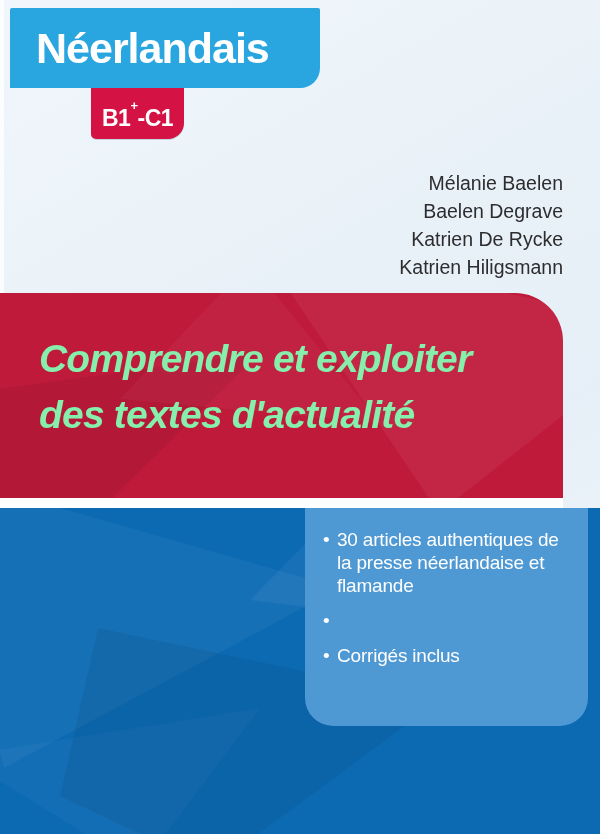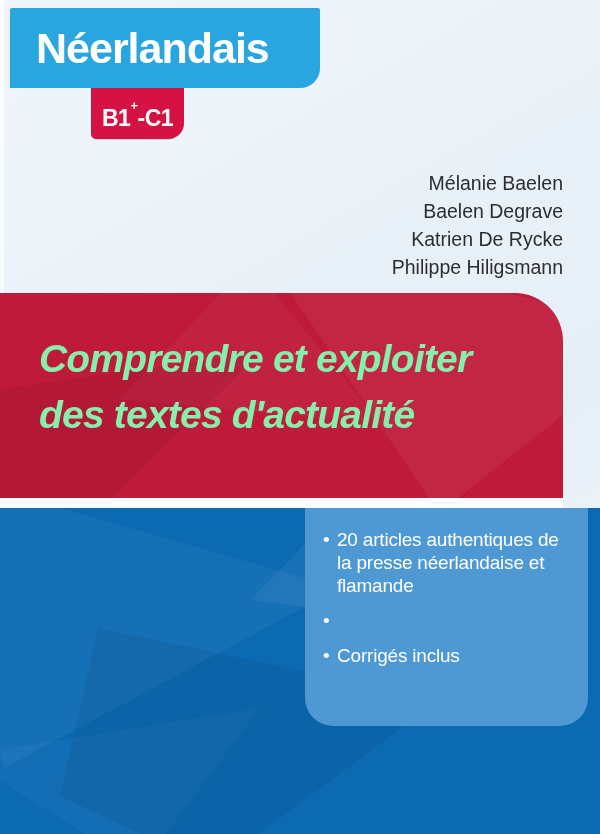--- a/index.html
+++ b/index.html
@@ -128,21 +128,21 @@
   </div>
 
   <div class="level-badge">
     <span>B1</span><sup>+</sup><span>-C1</span>
   </div>
 
   <div class="authors">
     <div>Mélanie Baelen</div>
     <div>Baelen Degrave</div>
     <div>Katrien De Rycke</div>
-    <div>Philippe Hiligsmann</div>
+    <div>Katrien Hiligsmann</div>
   </div>
 
   <div class="title-banner">
     <i class="tri t1"></i>
     <i class="tri t2"></i>
     <i class="tri t3"></i>
     <h1 class="title-text">Comprendre et exploiter
 des textes d'actualité</h1>
   </div>
 
@@ -150,21 +150,21 @@
 
   <div class="info-section">
     <i class="tri t1"></i>
     <i class="tri t2"></i>
     <i class="tri t3"></i>
     <i class="tri t4"></i>
 
     <div class="highlights-panel">
       <div class="bullet-item">
         <span class="bullet-dot">•</span>
-        <span class="bullet-text">20 articles authentiques de
+        <span class="bullet-text">30 articles authentiques de
 la presse néerlandaise et
 flamande</span>
       </div>
       <div class="bullet-item">
         <span class="bullet-dot">•</span>
       </div>
       <div class="bullet-item">
         <span class="bullet-dot">•</span>
         <span class="bullet-text">Corrigés inclus</span>
       </div>

